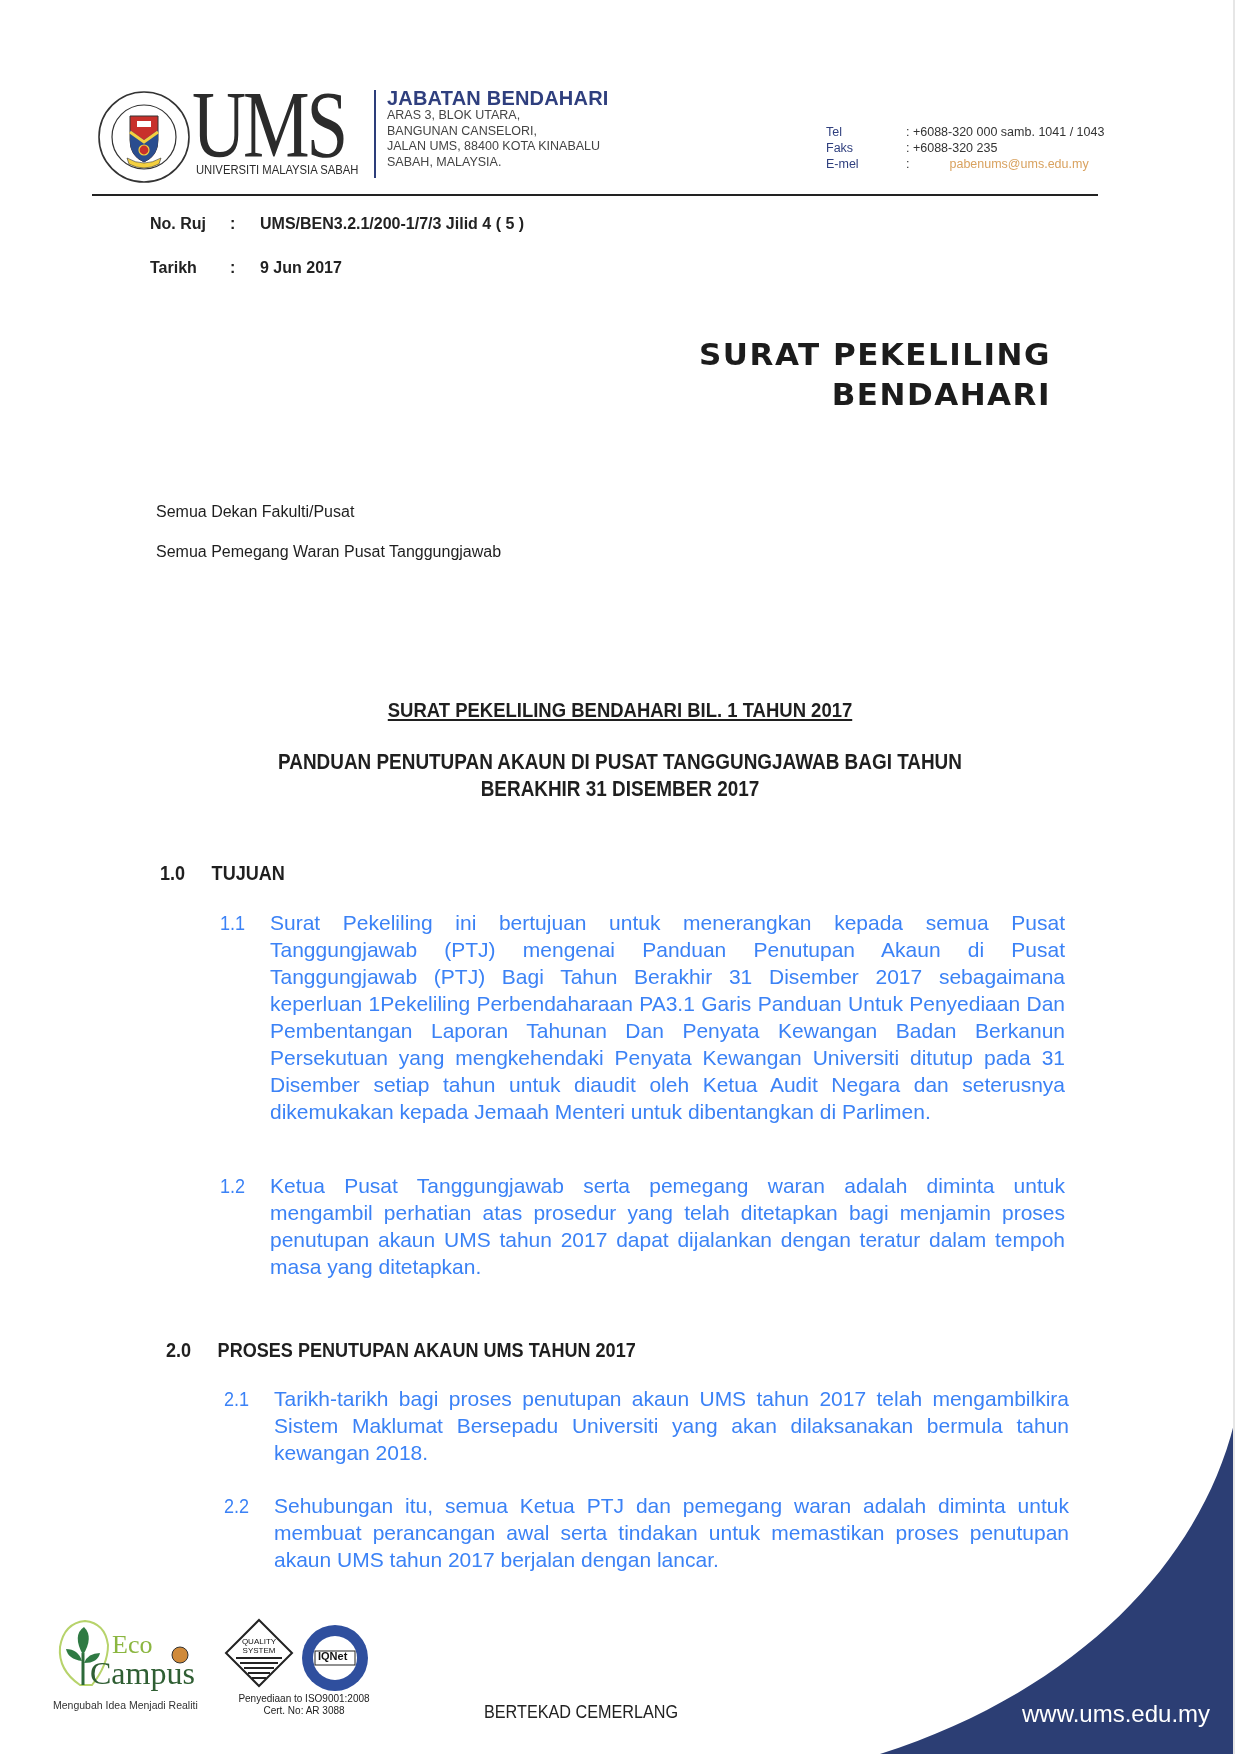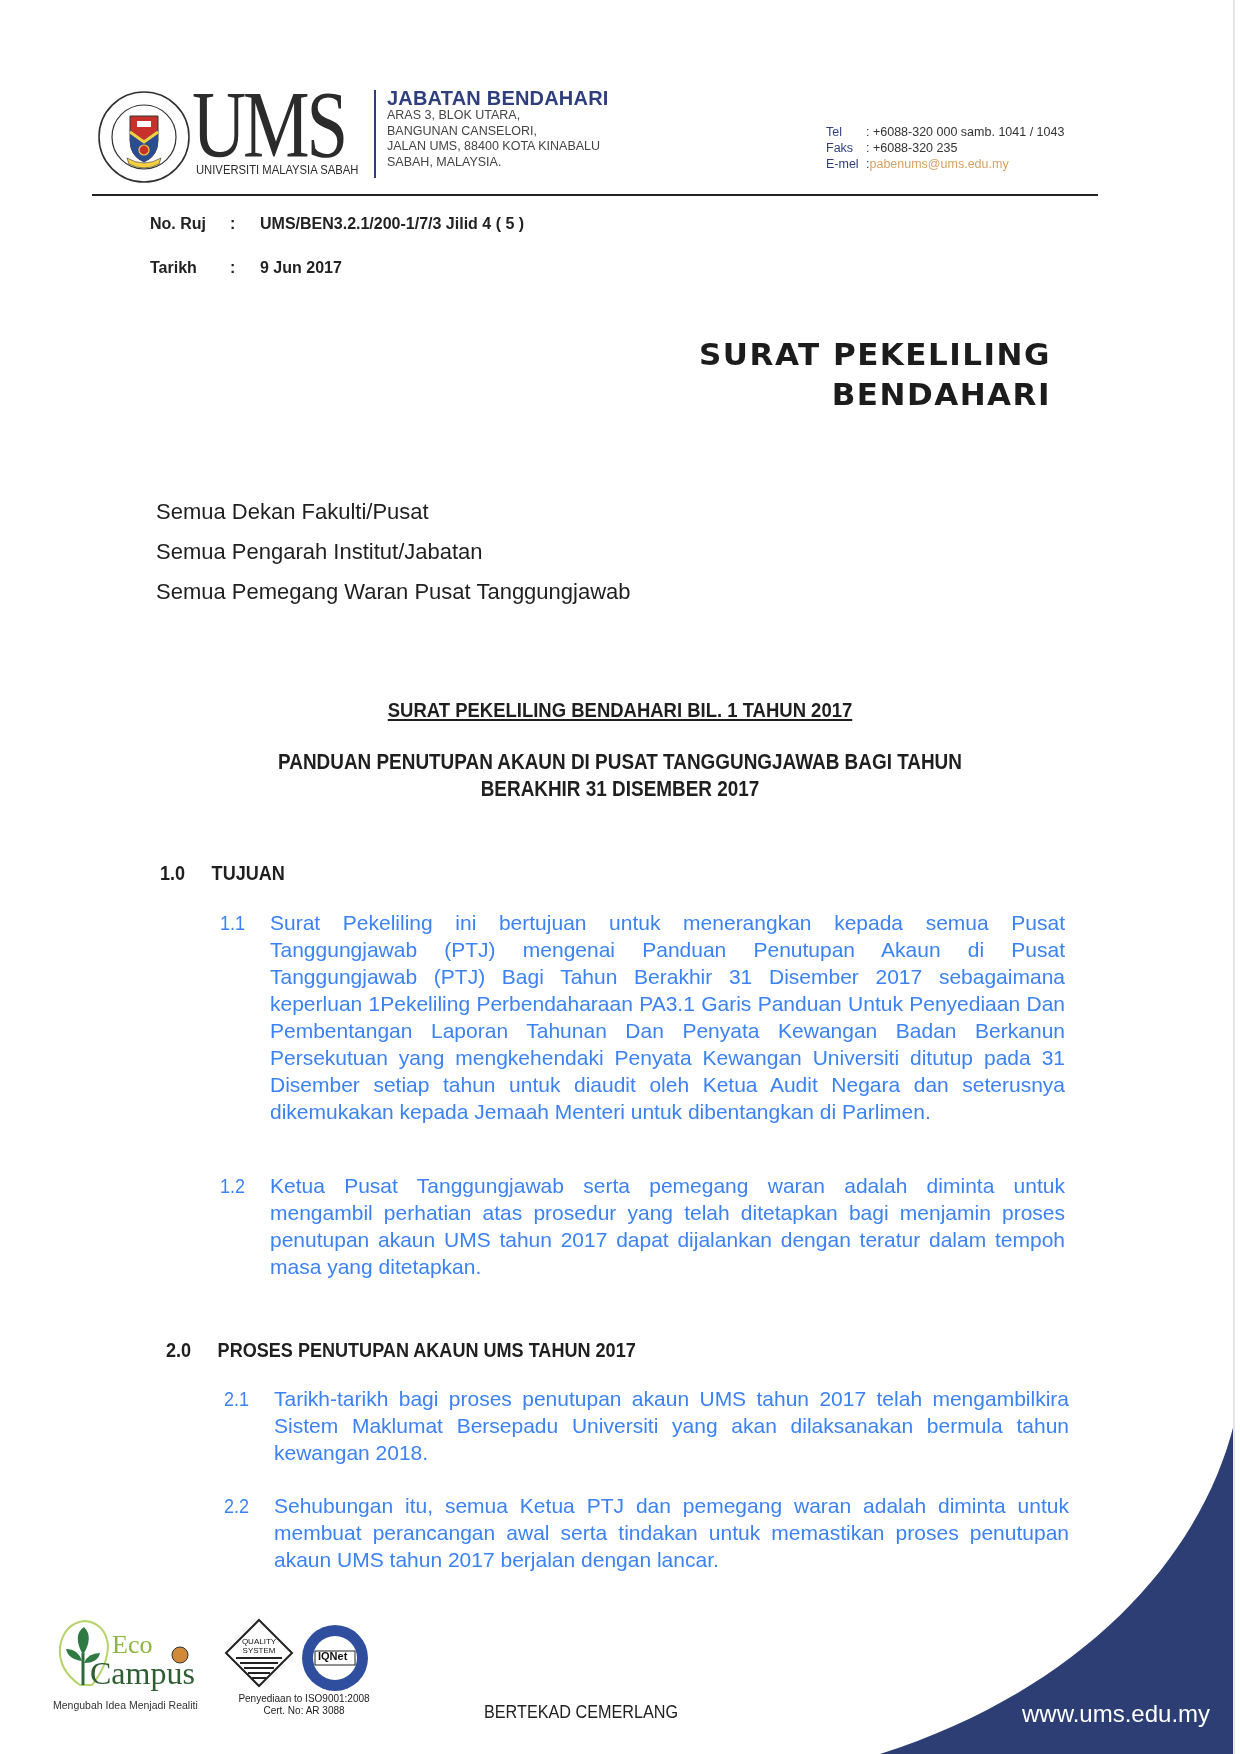--- a/index.html
+++ b/index.html
@@ -14,38 +14,38 @@
   .ums-word {
     left: 192px; top: 80px; font-family: "Liberation Serif", serif;
     font-size: 96px; line-height: 90px; color: #2b2b2b; letter-spacing: -4px;
     transform: scaleX(0.78); transform-origin: left top; font-weight: normal;
   }
   .ums-sub { left: 196px; top: 163px; font-size: 12.5px; color: #2b2b2b; transform: scaleX(0.9); transform-origin: left top; }
   .hdr-divider { left: 374px; top: 90px; width: 2px; height: 88px; background: #2d3e7a; }
   .dept { left: 387px; top: 87px; font-size: 20px; font-weight: bold; color: #2f3f7e; letter-spacing: 0.2px; }
   .addr { left: 387px; top: 108px; font-size: 12.5px; line-height: 15.5px; color: #444; }
   .contact { left: 826px; top: 124px; font-size: 12.5px; line-height: 16px; color: #333; }
-  .contact .row { display: flex; }
+  .contact .row { display: flex; gap: 40px; }
   .contact .lbl { width: 40px; color: #2f3f7e; }
   .contact .email { color: #d9a25f; }
   .hdr-rule { left: 92px; top: 194px; width: 1006px; height: 2px; background: #222; }
 
   
   .ref { left: 150px; top: 215px; font-size: 16px; font-weight: bold; color: #222; }
   .ref .row { display: flex; height: 44px; align-items: flex-start; }
   .ref .lbl { width: 80px; }
   .ref .colon { width: 30px; }
 
   .title-big {
     right: 189px; top: 334px; text-align: right; font-size: 31px; font-weight: 900;
     line-height: 40px; color: #1c1c1c; letter-spacing: 1.5px;
     font-family: "DejaVu Sans", sans-serif;
   }
 
-  .recips { left: 156px; top: 492px; font-size: 22px; line-height: 40px; color: #1f1f1f; }
+  .recips { left: 156px; top: 492px; font-size: 16px; line-height: 40px; color: #1f1f1f; }
 
   .circular-no {
     left: 0; width: 1240px; top: 698px; text-align: center; font-size: 21px;
     font-weight: bold; text-decoration: underline; color: #1f1f1f;
     transform: scaleX(0.88); transform-origin: center top;
   }
   .subject {
     left: 0; width: 1240px; top: 748px; text-align: center; font-size: 22px; line-height: 27px;
     font-weight: bold; color: #1f1f1f; transform: scaleX(0.86); transform-origin: center top;
   }
@@ -123,21 +123,20 @@
   </div>
 </div>
 
 <div class="abs title-big">
   <div>SURAT PEKELILING</div>
   <div>BENDAHARI</div>
 </div>
 
 <div class="abs recips">
   <div>Semua Dekan Fakulti/Pusat</div>
-  <div>Semua Pengarah Institut/Jabatan</div>
   <div>Semua Pemegang Waran Pusat Tanggungjawab</div>
 </div>
 
 <div class="abs circular-no">SURAT PEKELILING BENDAHARI BIL. 1 TAHUN 2017</div>
 <div class="abs subject">
   <div>PANDUAN PENUTUPAN AKAUN DI PUSAT TANGGUNGJAWAB BAGI TAHUN</div>
   <div>BERAKHIR 31 DISEMBER 2017</div>
 </div>
 
 <div class="abs sec-head" style="left:160px; top:861px;">

